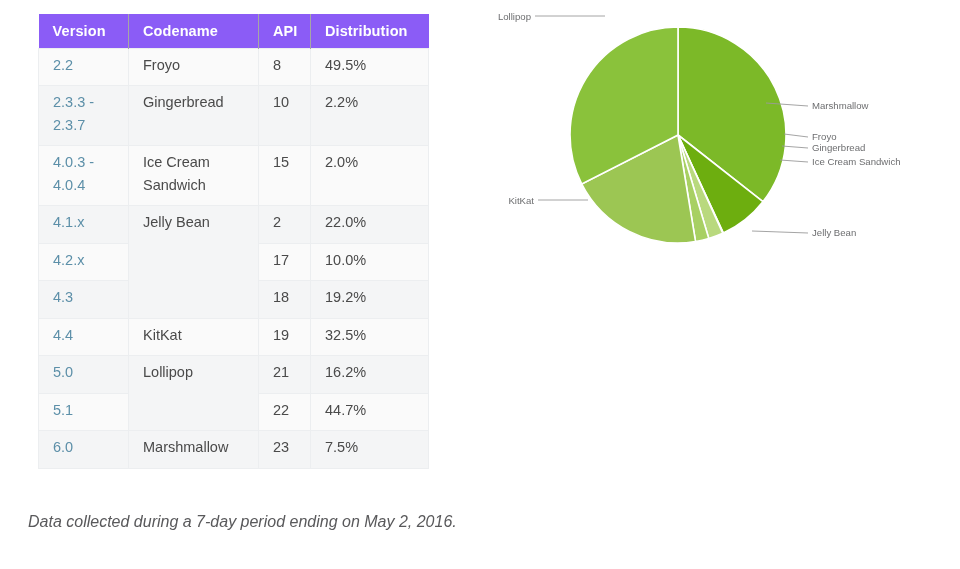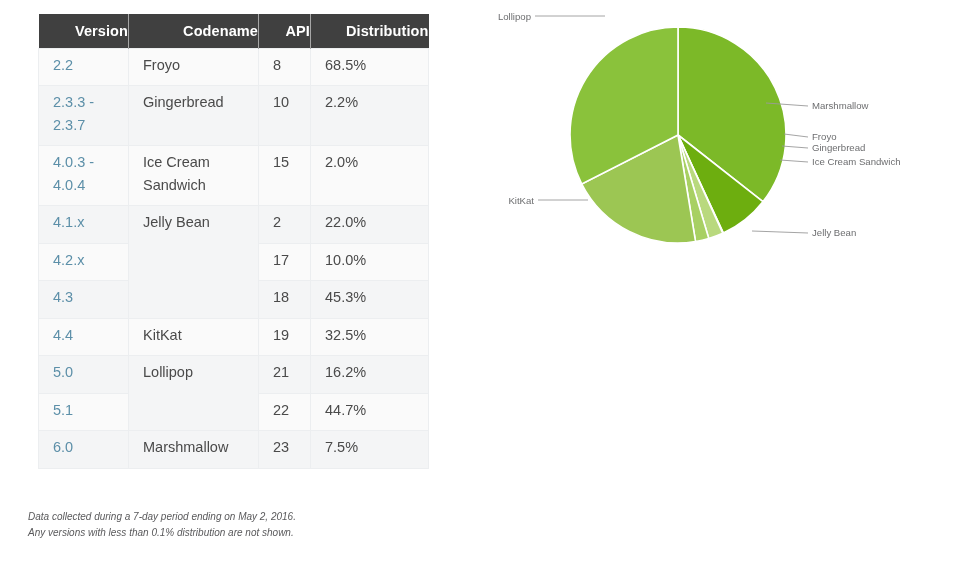--- a/index.html
+++ b/index.html
@@ -27,25 +27,25 @@
     border-collapse: collapse;
     width: 390px;
     table-layout: fixed;
   }
   table.platform-table col.c-version  { width: 90px; }
   table.platform-table col.c-codename { width: 130px; }
   table.platform-table col.c-api      { width: 52px; }
   table.platform-table col.c-dist     { width: 118px; }
 
   table.platform-table thead th {
-    background: #404040;
+    background: #8b5cf6;
     color: #ffffff;
     font-size: 14.5px;
     font-weight: bold;
-    text-align: right;
+    text-align: left;
     padding: 9px 0 9px 14px;
     border-right: 1px solid #a6a6a6;
     letter-spacing: 0.1px;
     white-space: nowrap;
   }
   table.platform-table thead th:last-child { border-right: none; }
 
   table.platform-table tbody td {
     font-size: 14.5px;
     color: #4a4a4a;
@@ -62,21 +62,21 @@
     color: #5c8fa8;
     white-space: normal;
   }
 
   
   #footnote {
     position: absolute;
     left: 28px;
     top: 509px;
     width: 520px;
-    font-size: 10px;
+    font-size: 16px;
     font-style: italic;
     color: #59595b;
     line-height: 1.62;
   }
   #footnote div { white-space: nowrap; }
 
   
   #pie-panel {
     position: absolute;
     left: 470px;
@@ -108,21 +108,21 @@
         <th>Codename</th>
         <th>API</th>
         <th>Distribution</th>
       </tr>
     </thead>
     <tbody id="table-body">
         <tr>
           <td class="version-cell">2.2</td>
           <td>Froyo</td>
           <td>8</td>
-          <td>68.5%</td>
+          <td>49.5%</td>
         </tr>
         <tr class="alt">
           <td class="version-cell">2.3.3 -<br>2.3.7</td>
           <td>Gingerbread</td>
           <td>10</td>
           <td>2.2%</td>
         </tr>
         <tr>
           <td class="version-cell">4.0.3 -<br>4.0.4</td>
           <td>Ice Cream<br>Sandwich</td>
@@ -136,21 +136,21 @@
           <td>22.0%</td>
         </tr>
         <tr>
           <td class="version-cell">4.2.x</td>
           <td>17</td>
           <td>10.0%</td>
         </tr>
         <tr class="alt">
           <td class="version-cell">4.3</td>
           <td>18</td>
-          <td>45.3%</td>
+          <td>19.2%</td>
         </tr>
         <tr>
           <td class="version-cell">4.4</td>
           <td>KitKat</td>
           <td>19</td>
           <td>32.5%</td>
         </tr>
         <tr class="alt">
           <td class="version-cell">5.0</td>
           <td rowspan="2">Lollipop</td>
@@ -167,21 +167,20 @@
           <td>Marshmallow</td>
           <td>23</td>
           <td>7.5%</td>
         </tr>
       </tbody>
   </table>
 </div>
 
 <div id="footnote">
   <div>Data collected during a 7-day period ending on May 2, 2016.</div>
-  <div>Any versions with less than 0.1% distribution are not shown.</div>
 </div>
 
 <div id="pie-panel">
   <svg id="pie-svg" width="490" height="300" viewBox="0 0 490 300">
     <g id="pie-slices">
         <path d="M 208 135 L 208.00 27.00 A 108 108 0 0 1 292.92 201.73 Z" fill="#7cb928" stroke="#ffffff" stroke-width="1.6"></path>
         <path d="M 208 135 L 292.92 201.73 A 108 108 0 0 1 253.37 233.01 Z" fill="#6dae0f" stroke="#ffffff" stroke-width="1.6"></path>
         <path d="M 208 135 L 253.37 233.01 A 108 108 0 0 1 252.75 233.29 Z" fill="#cfe3a4" stroke="#ffffff" stroke-width="1.6"></path>
         <path d="M 208 135 L 252.75 233.29 A 108 108 0 0 1 238.78 238.52 Z" fill="#b9d97e" stroke="#ffffff" stroke-width="1.6"></path>
         <path d="M 208 135 L 238.78 238.52 A 108 108 0 0 1 225.56 241.56 Z" fill="#a8d063" stroke="#ffffff" stroke-width="1.6"></path>

